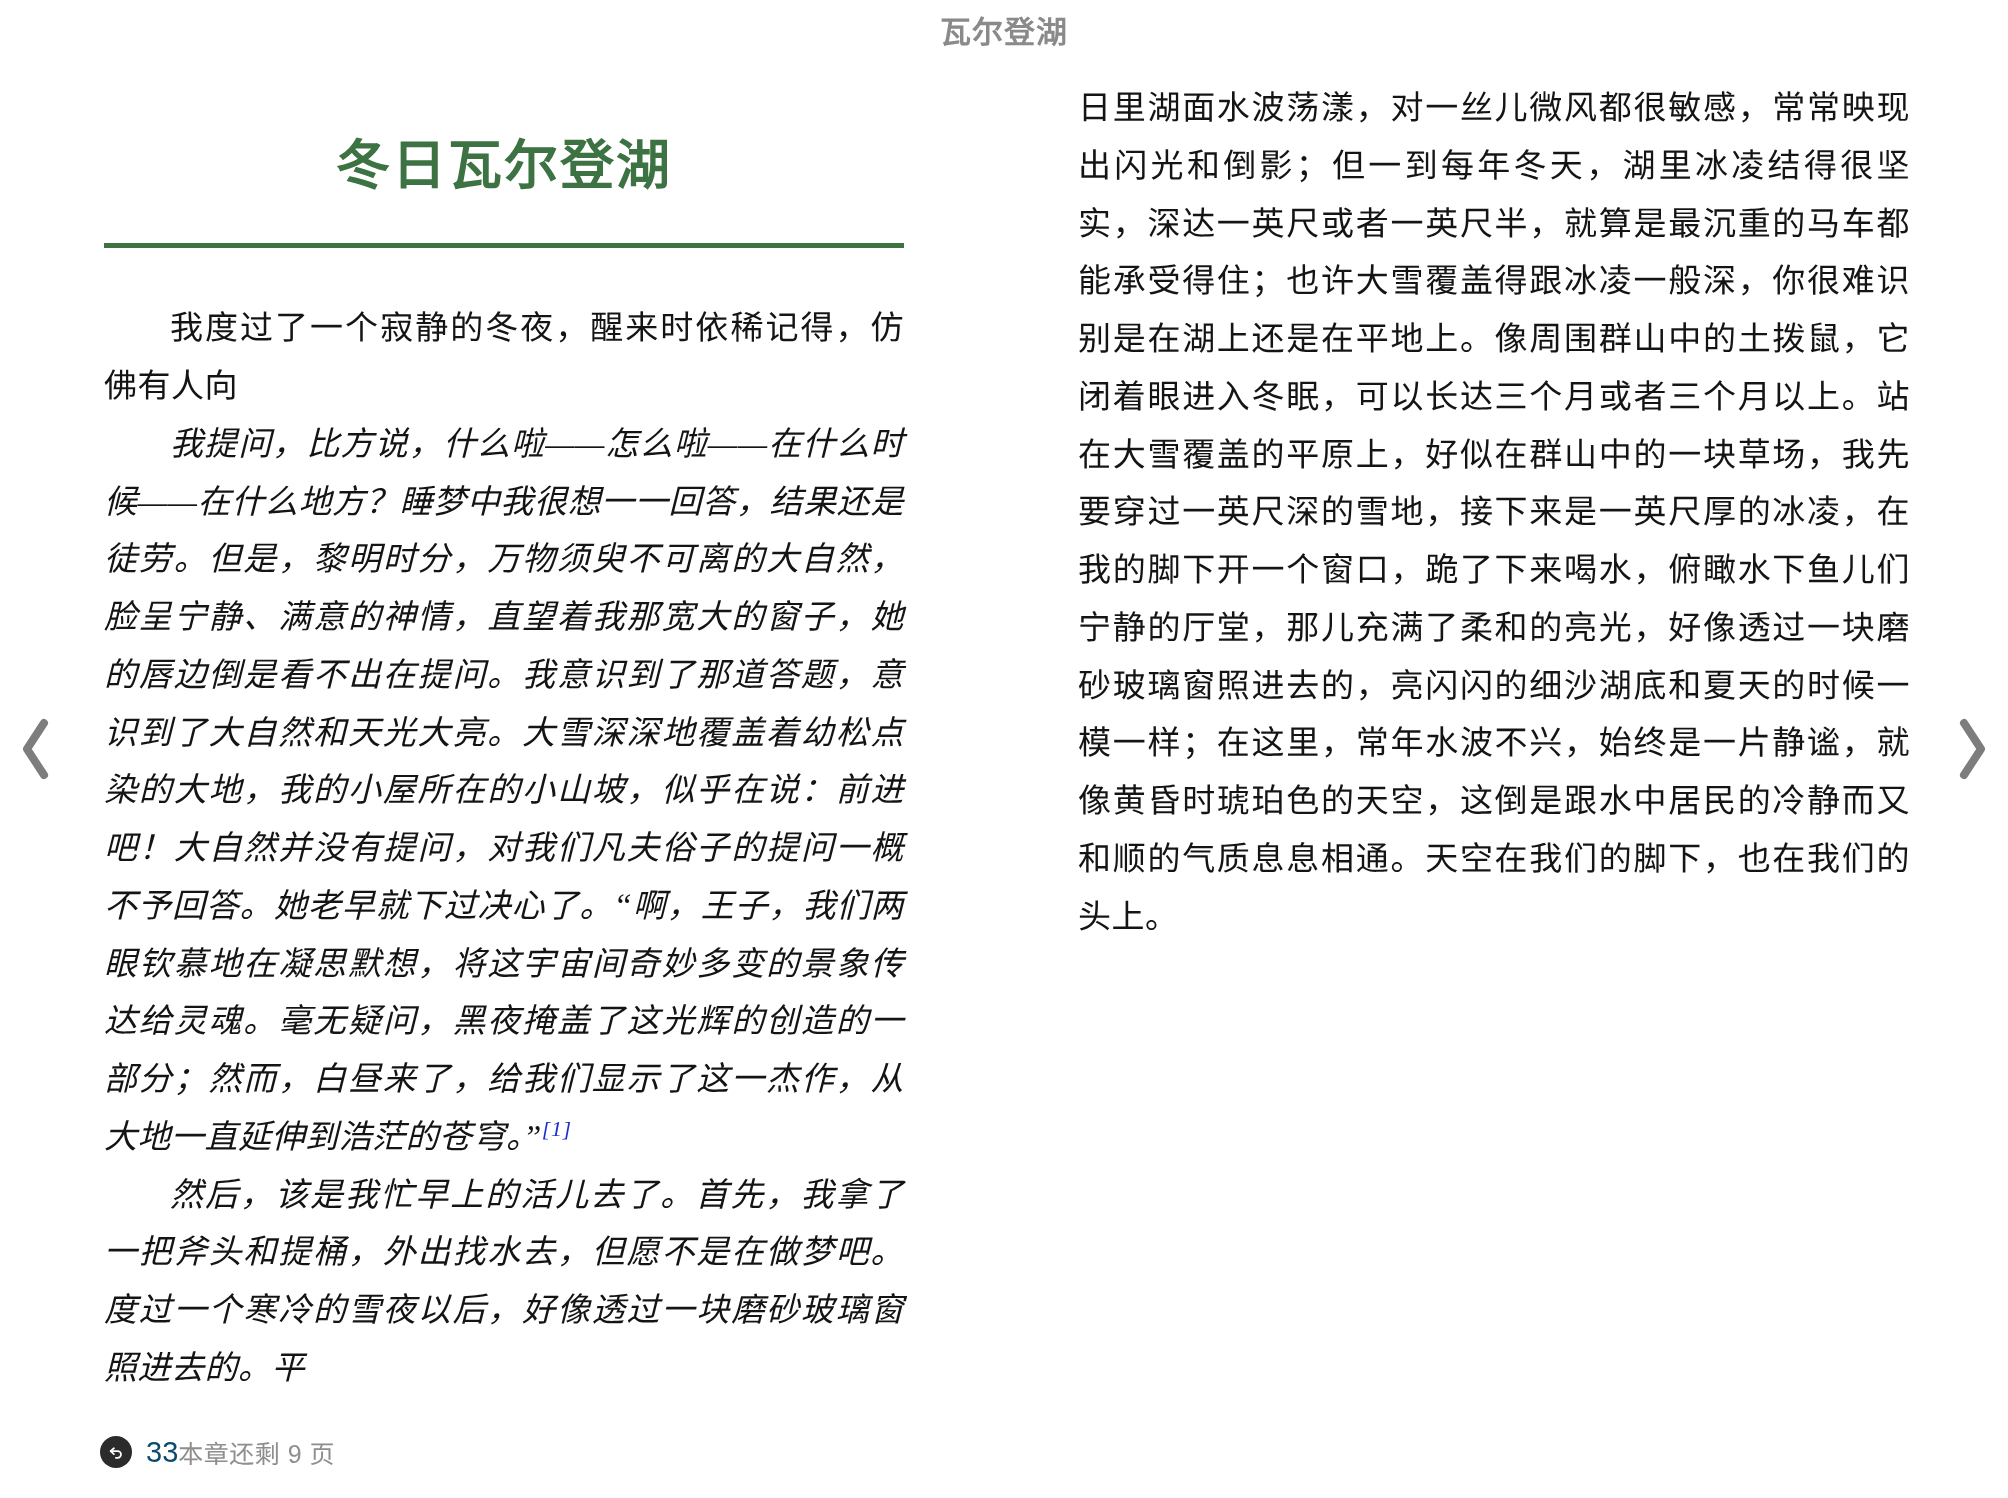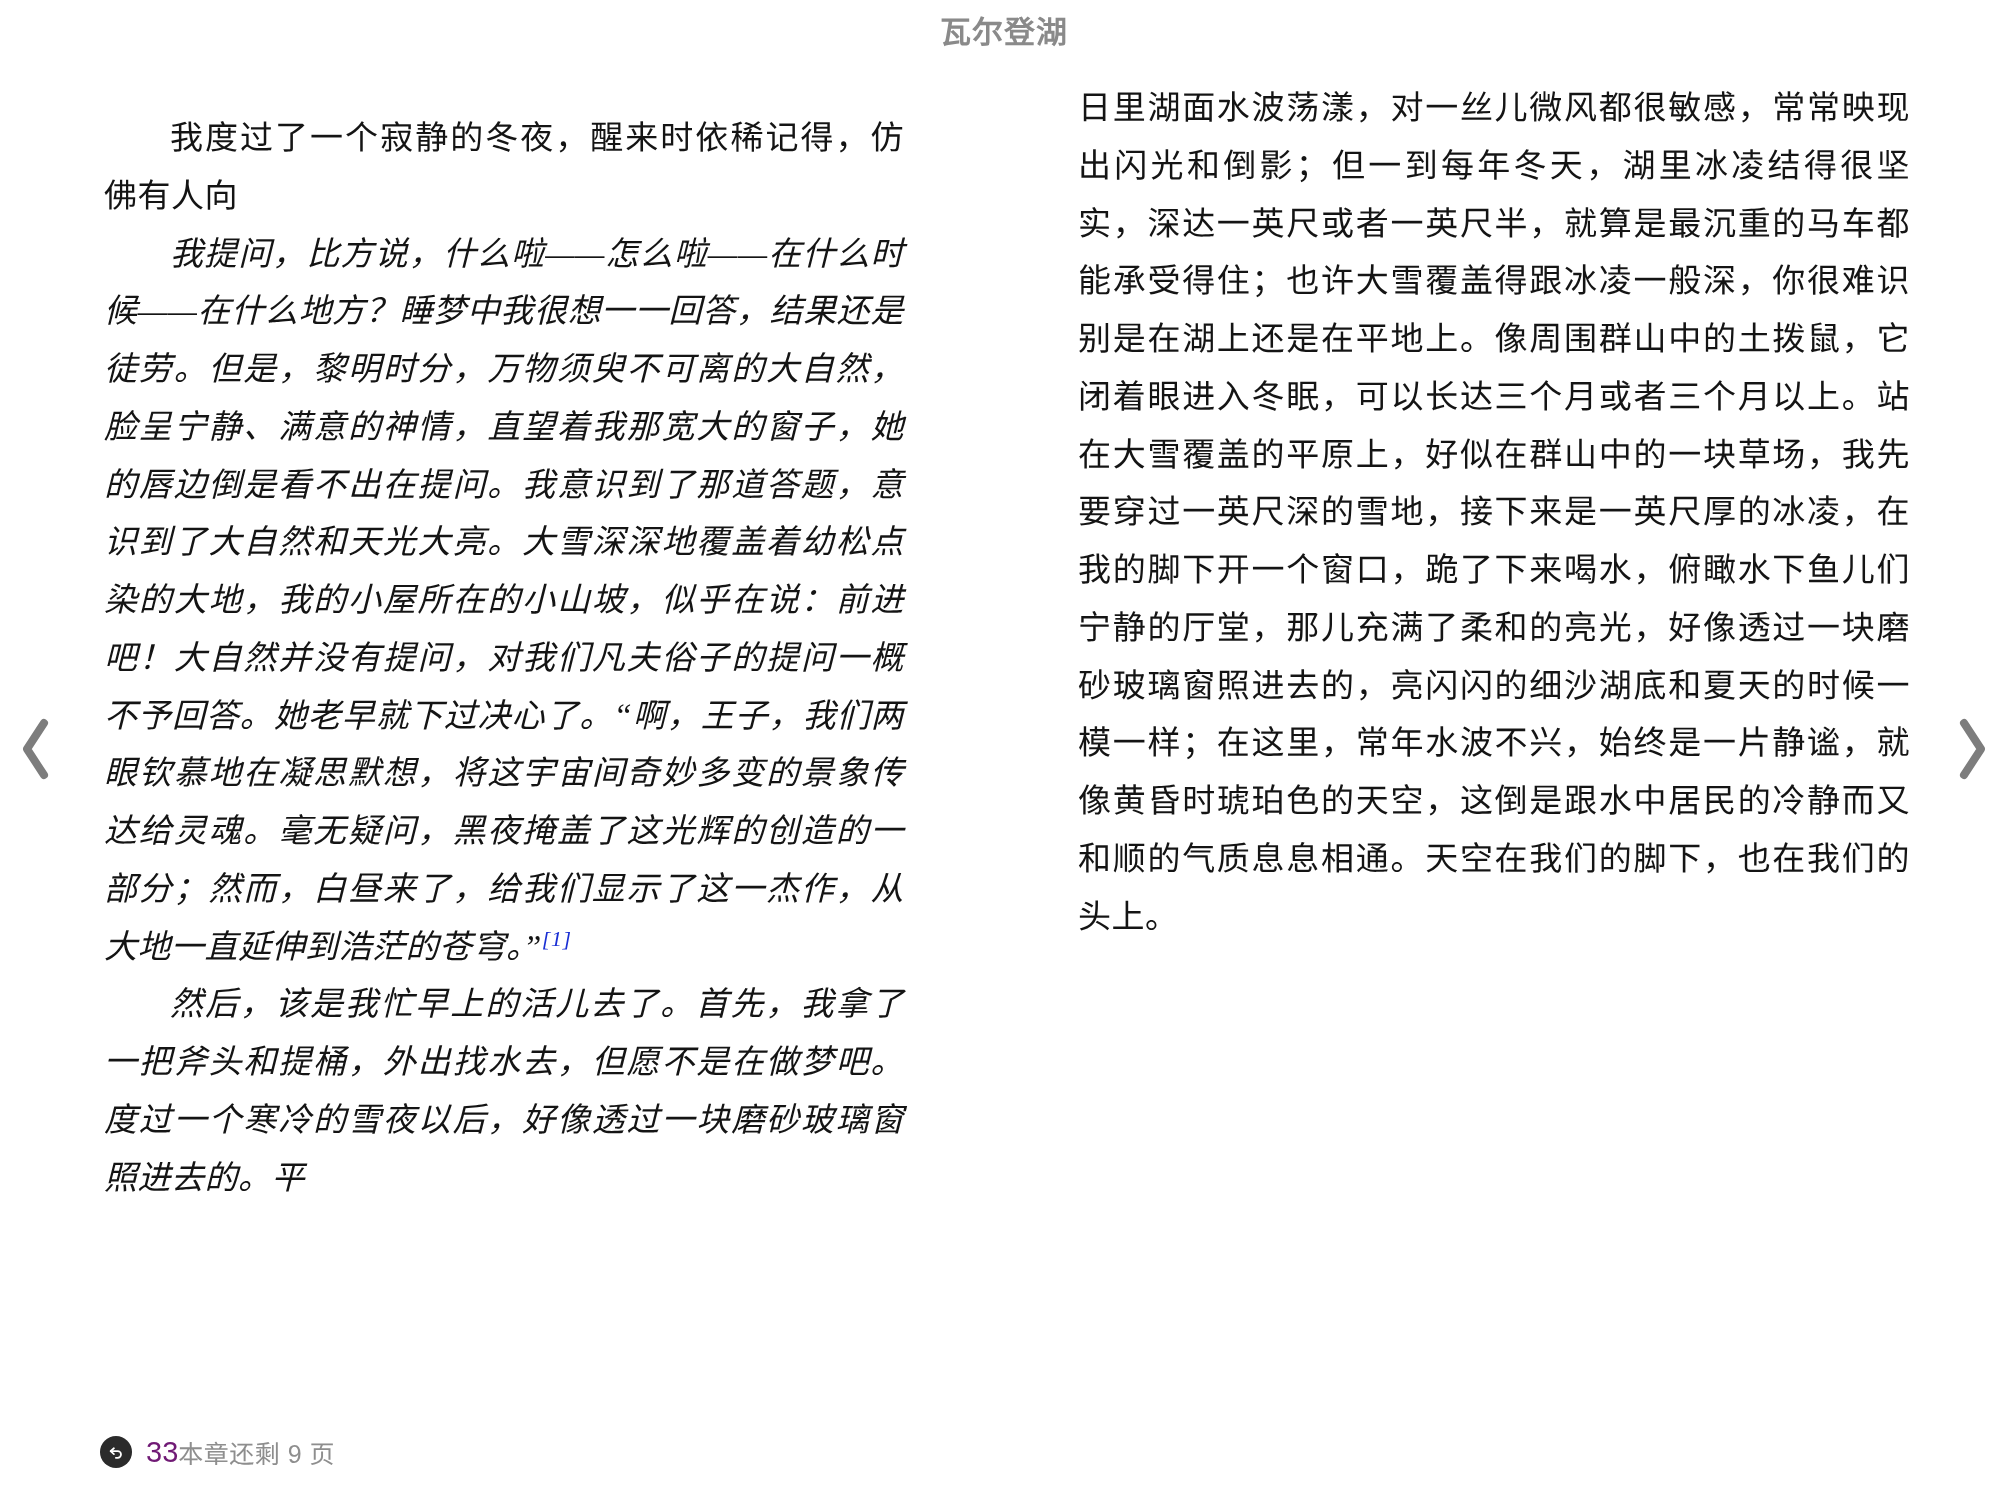--- a/index.html
+++ b/index.html
@@ -167,21 +167,21 @@
     height: 32px;
     border-radius: 50%;
     background: #2b2b2b;
     display: inline-flex;
     align-items: center;
     justify-content: center;
     flex: 0 0 auto;
   }
   .bookmark-count {
     font-size: 29px;
-    color: #701a75;
+    color: #0c4a6e;
     font-weight: 400;
   }
 </style>
 </head>
 <body>
 
 <div class="book-header">
   <span class="book-header-title">瓦尔登湖</span>
 </div>
 
@@ -198,20 +198,24 @@
     <svg width="34" height="62" viewBox="0 0 34 62" aria-hidden="true">
       <path d="M9 5 L26 31 L9 57" fill="none" stroke="#7d7d7d" stroke-width="8" stroke-linecap="round" stroke-linejoin="round"></path>
     </svg>
   </span>
 </div>
 
 <div class="reader-body">
 
   <div class="column column-left">
 
+    <div class="chapter-head">
+      <h1 class="chapter-title">冬日瓦尔登湖</h1>
+      <div class="chapter-rule"></div>
+    </div>
 
     <p class="para">我度过了一个寂静的冬夜，醒来时依稀记得，仿佛有人向</p>
 
     <p class="para"><span>我提问，比方说，什么啦——怎么啦——在什么时候——在什么地方？睡梦中我很想一一回答，结果还是徒劳。但是，黎明时分，万物须臾不可离的大自然，脸呈宁静、满意的神情，直望着我那宽大的窗子，她的唇边倒是看不出在提问。我意识到了那道答题，意识到了大自然和天光大亮。大雪深深地覆盖着幼松点染的大地，我的小屋所在的小山坡，似乎在说：前进吧！大自然并没有提问，对我们凡夫俗子的提问一概不予回答。她老早就下过决心了。“啊，王子，我们两眼钦慕地在凝思默想，将这宇宙间奇妙多变的景象传达给灵魂。毫无疑问，黑夜掩盖了这光辉的创造的一部分；然而，白昼来了，给我们显示了这一杰作，从大地一直延伸到浩茫的苍穹。”</span><sup class="footnote-ref">[1]</sup></p>
 
     <p class="para">然后，该是我忙早上的活儿去了。首先，我拿了一把斧头和提桶，外出找水去，但愿不是在做梦吧。度过一个寒冷的雪夜以后，好像透过一块磨砂玻璃窗照进去的。平</p>
   </div>
 
   <div class="column-divider"></div>
 

